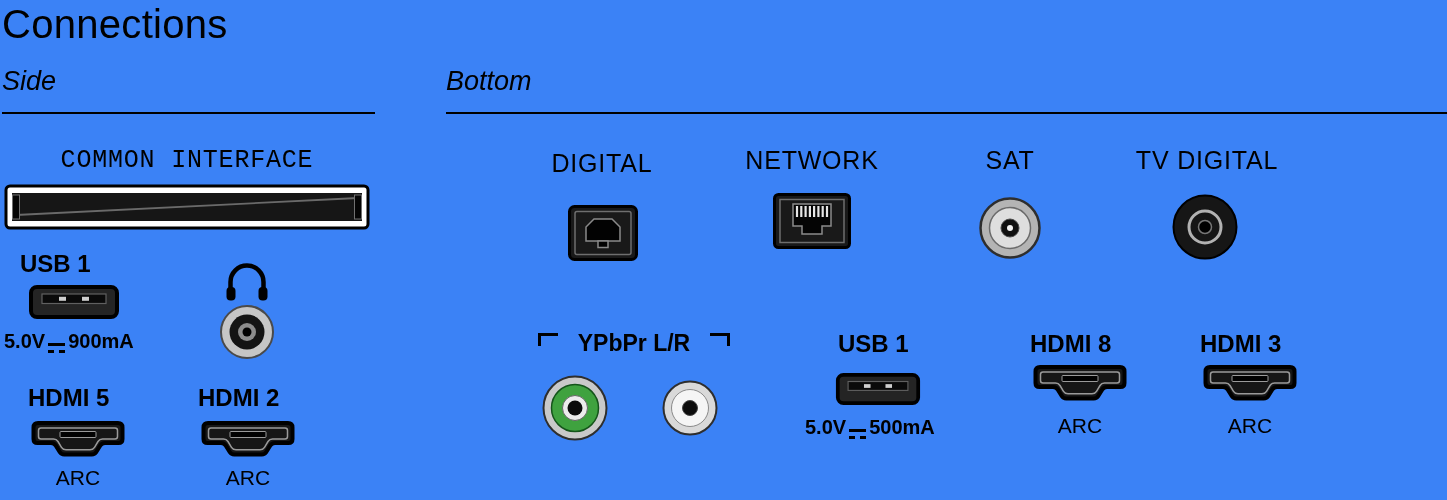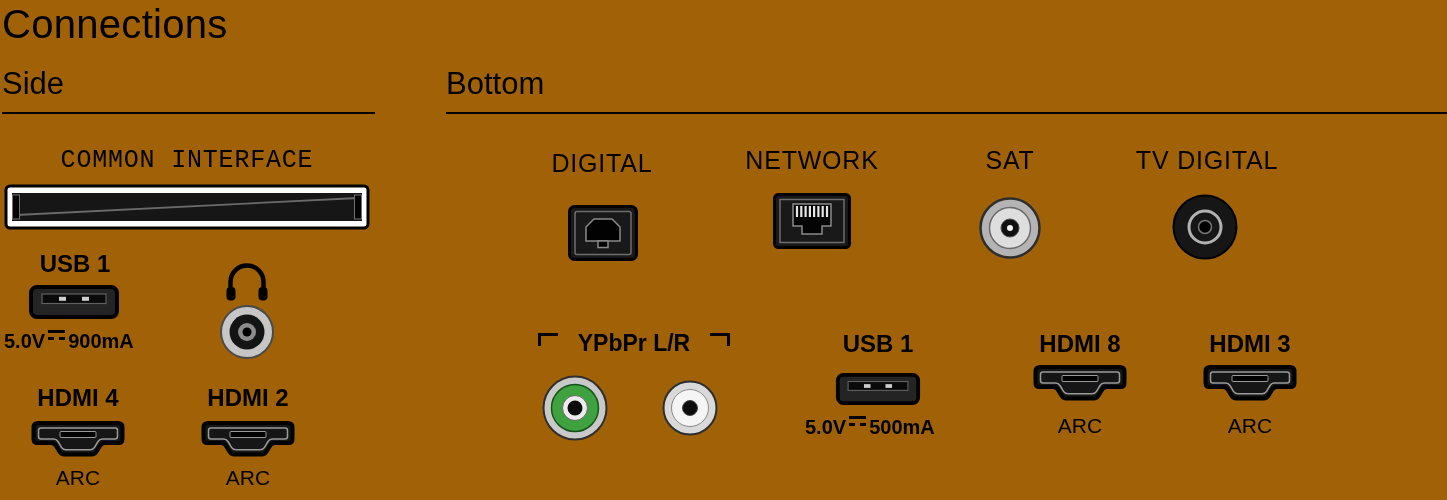--- a/index.html
+++ b/index.html
@@ -1,26 +1,26 @@
 <!DOCTYPE html>
 <html><head>
 <meta charset="utf-8">
 <style>
   * { margin:0; padding:0; box-sizing:border-box; }
   html,body { background:#fff; }
   body { font-family:"Liberation Sans","DejaVu Sans",sans-serif; color:#000; }
-  .canvas { position:relative; width:1447px; height:500px; background:#a16207; overflow:hidden; }
+  .canvas { position:relative; width:1447px; height:500px; background:#3b82f6; overflow:hidden; }
   .abs { position:absolute; }
   .title { font-size:40px; font-weight:300; letter-spacing:0.3px; }
-  .heading { font-size:31px; font-weight:300; }
+  .heading { font-size:27px; font-weight:300;font-style:italic; }
   .rule { border-top:2px solid #000; height:0; }
   .cap { font-size:25px; font-weight:400; letter-spacing:0.8px; text-align:center; white-space:nowrap; }
-  .blabel { font-size:24px; font-weight:700; text-align:center; white-space:nowrap; }
+  .blabel { font-size:24px; font-weight:700; text-align:left; white-space:nowrap; }
   .arc { font-size:21px; font-weight:400; text-align:center; }
-  .pwr { font-size:20px; font-weight:700; white-space:nowrap; display:flex; align-items:flex-start; }
+  .pwr { font-size:20px; font-weight:700; white-space:nowrap; display:flex; align-items:flex-end; }
   .dc { display:inline-block; width:17px; height:10px; position:relative; margin:0 3px; }
   .dc::before { content:""; position:absolute; left:0; right:0; top:0; height:0; border-top:3px solid #000; }
   .dc::after  { content:""; position:absolute; left:0; right:0; bottom:0; height:0; border-top:3px dashed #000; }
   .ypr { display:flex; align-items:center; justify-content:center; gap:20px; font-size:23px; font-weight:700; white-space:nowrap; }
   .bkt { width:20px; height:13px; margin-top:-8px; }
   .bkt-l { border-left:3px solid #000; border-top:3px solid #000; }
   .bkt-r { border-right:3px solid #000; border-top:3px solid #000; }
   svg { display:block; }
 </style>
 </head>
@@ -73,21 +73,21 @@
     <rect x="1.5" y="25" width="9" height="13.5" rx="4" fill="#000"></rect>
     <rect x="33.5" y="25" width="9" height="13.5" rx="4" fill="#000"></rect>
   </svg>
   <svg class="abs" style="left:219px; top:304px;" width="56" height="56" viewBox="0 0 56 56">
     <circle cx="28" cy="28" r="26" fill="#c6c6c6" stroke="#4a4a4a" stroke-width="2"></circle>
     <circle cx="28" cy="28" r="17.5" fill="#141414"></circle>
     <circle cx="28" cy="28" r="9" fill="#8c8c8c"></circle>
     <circle cx="28" cy="28" r="4.5" fill="#000"></circle>
   </svg>
 
-  <div class="abs blabel" style="left:28px; top:384px; width:100px;">HDMI 4</div>
+  <div class="abs blabel" style="left:28px; top:384px; width:100px;">HDMI 5</div>
   <svg class="abs" style="left:30px; top:420px;" width="96" height="42">
       <use href="#sym-hdmi"></use>
     </svg>
   <div class="abs arc" style="left:28px; top:466px; width:100px;">ARC</div>
 
   <div class="abs blabel" style="left:198px; top:384px; width:100px;">HDMI 2</div>
   <svg class="abs" style="left:200px; top:420px;" width="96" height="42">
       <use href="#sym-hdmi"></use>
     </svg>
   <div class="abs arc" style="left:198px; top:466px; width:100px;">ARC</div>

